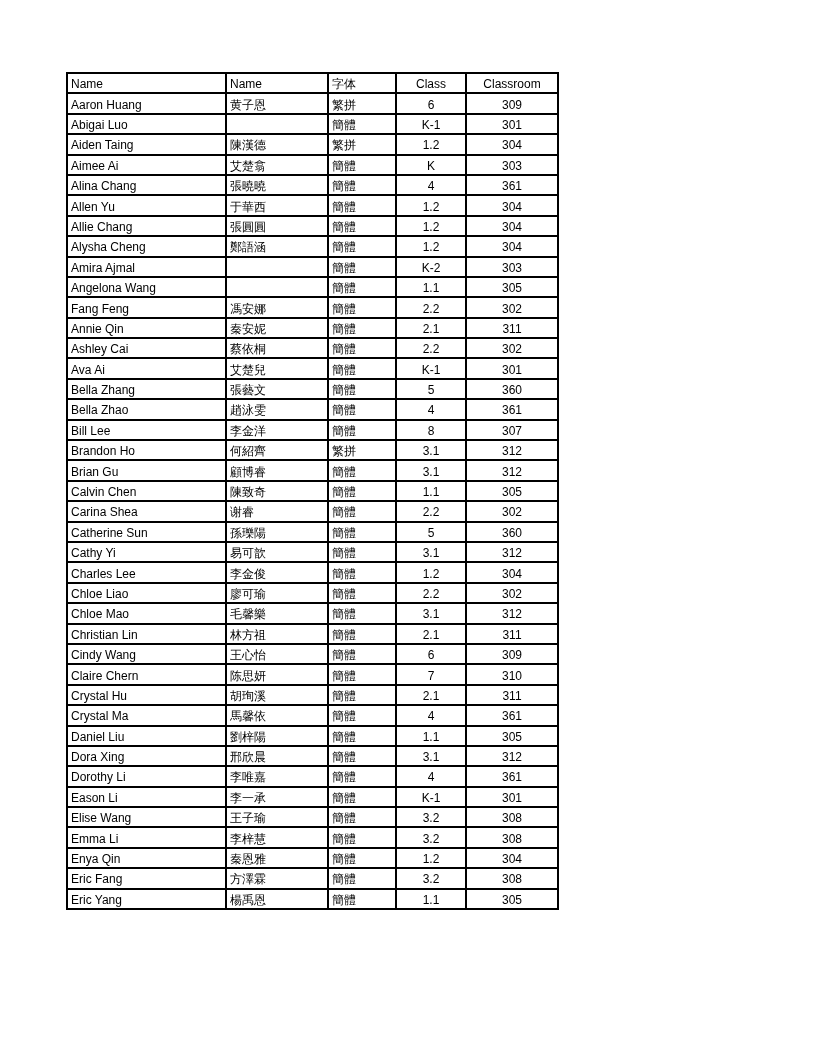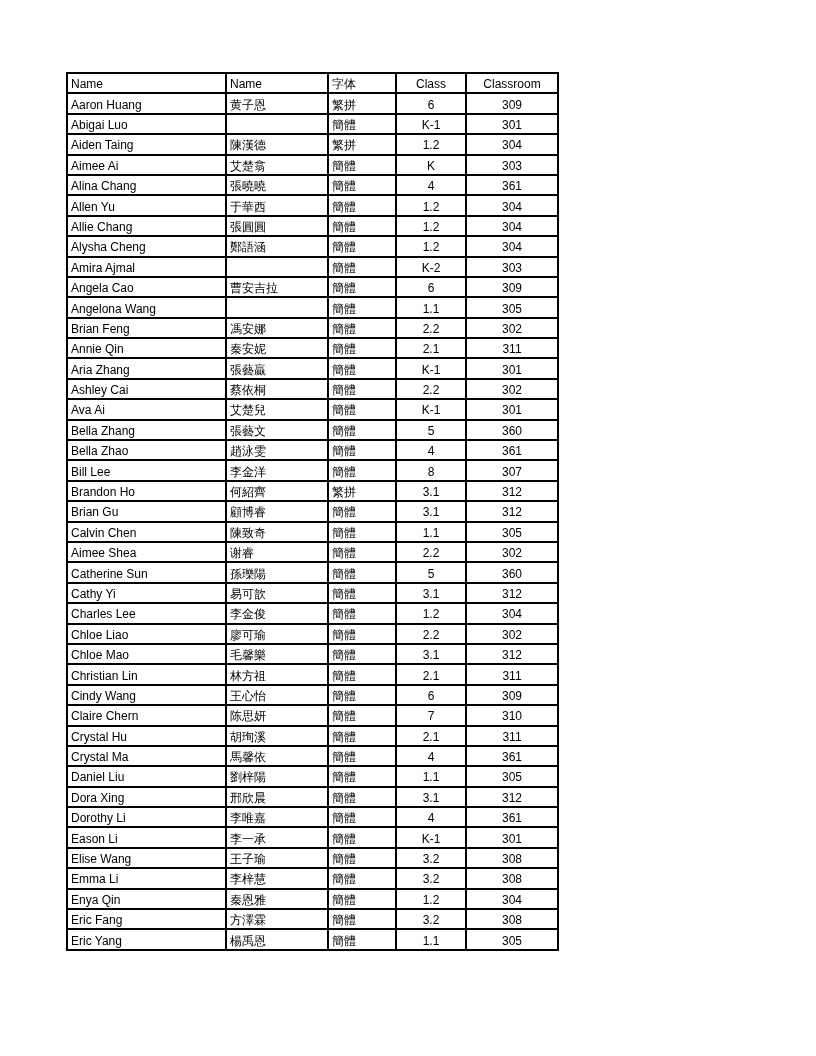--- a/index.html
+++ b/index.html
@@ -121,53 +121,39 @@
           <td class="c4">304</td>
         </tr>
         <tr>
           <td class="c0">Amira Ajmal</td>
           <td class="c1"></td>
           <td class="c2">簡體</td>
           <td class="c3">K-2</td>
           <td class="c4">303</td>
         </tr>
         <tr>
-          <td class="c0">Angela Cao</td>
-          <td class="c1">曹安吉拉</td>
-          <td class="c2">簡體</td>
-          <td class="c3">6</td>
-          <td class="c4">309</td>
-        </tr>
-        <tr>
           <td class="c0">Angelona Wang</td>
           <td class="c1"></td>
           <td class="c2">簡體</td>
           <td class="c3">1.1</td>
           <td class="c4">305</td>
         </tr>
         <tr>
-          <td class="c0">Brian Feng</td>
+          <td class="c0">Fang Feng</td>
           <td class="c1">馮安娜</td>
           <td class="c2">簡體</td>
           <td class="c3">2.2</td>
           <td class="c4">302</td>
         </tr>
         <tr>
           <td class="c0">Annie Qin</td>
           <td class="c1">秦安妮</td>
           <td class="c2">簡體</td>
           <td class="c3">2.1</td>
           <td class="c4">311</td>
-        </tr>
-        <tr>
-          <td class="c0">Aria Zhang</td>
-          <td class="c1">張藝贏</td>
-          <td class="c2">簡體</td>
-          <td class="c3">K-1</td>
-          <td class="c4">301</td>
         </tr>
         <tr>
           <td class="c0">Ashley Cai</td>
           <td class="c1">蔡依桐</td>
           <td class="c2">簡體</td>
           <td class="c3">2.2</td>
           <td class="c4">302</td>
         </tr>
         <tr>
           <td class="c0">Ava Ai</td>
@@ -212,21 +198,21 @@
           <td class="c4">312</td>
         </tr>
         <tr>
           <td class="c0">Calvin Chen</td>
           <td class="c1">陳致奇</td>
           <td class="c2">簡體</td>
           <td class="c3">1.1</td>
           <td class="c4">305</td>
         </tr>
         <tr>
-          <td class="c0">Aimee Shea</td>
+          <td class="c0">Carina Shea</td>
           <td class="c1">谢睿</td>
           <td class="c2">簡體</td>
           <td class="c3">2.2</td>
           <td class="c4">302</td>
         </tr>
         <tr>
           <td class="c0">Catherine Sun</td>
           <td class="c1">孫瓅陽</td>
           <td class="c2">簡體</td>
           <td class="c3">5</td>

